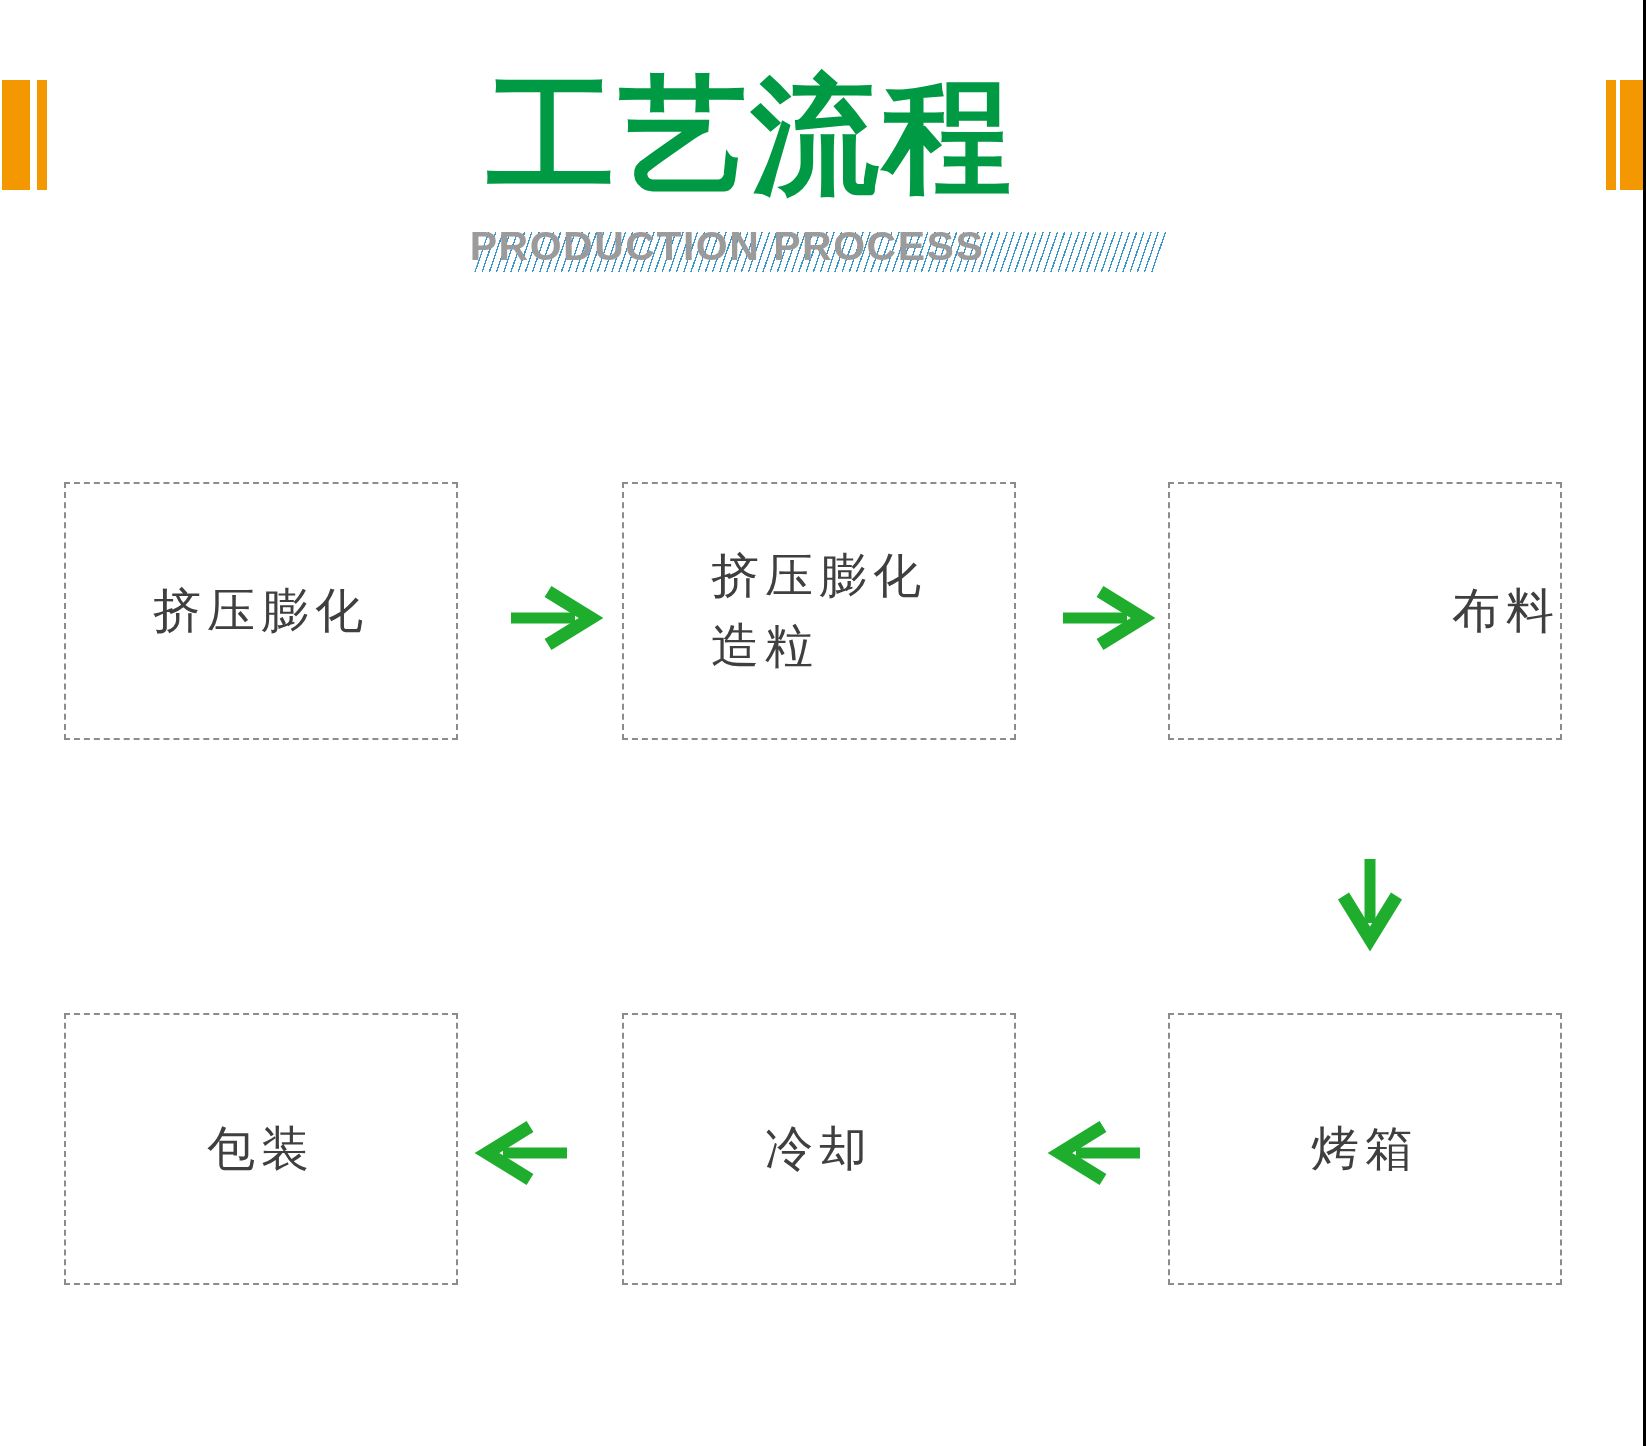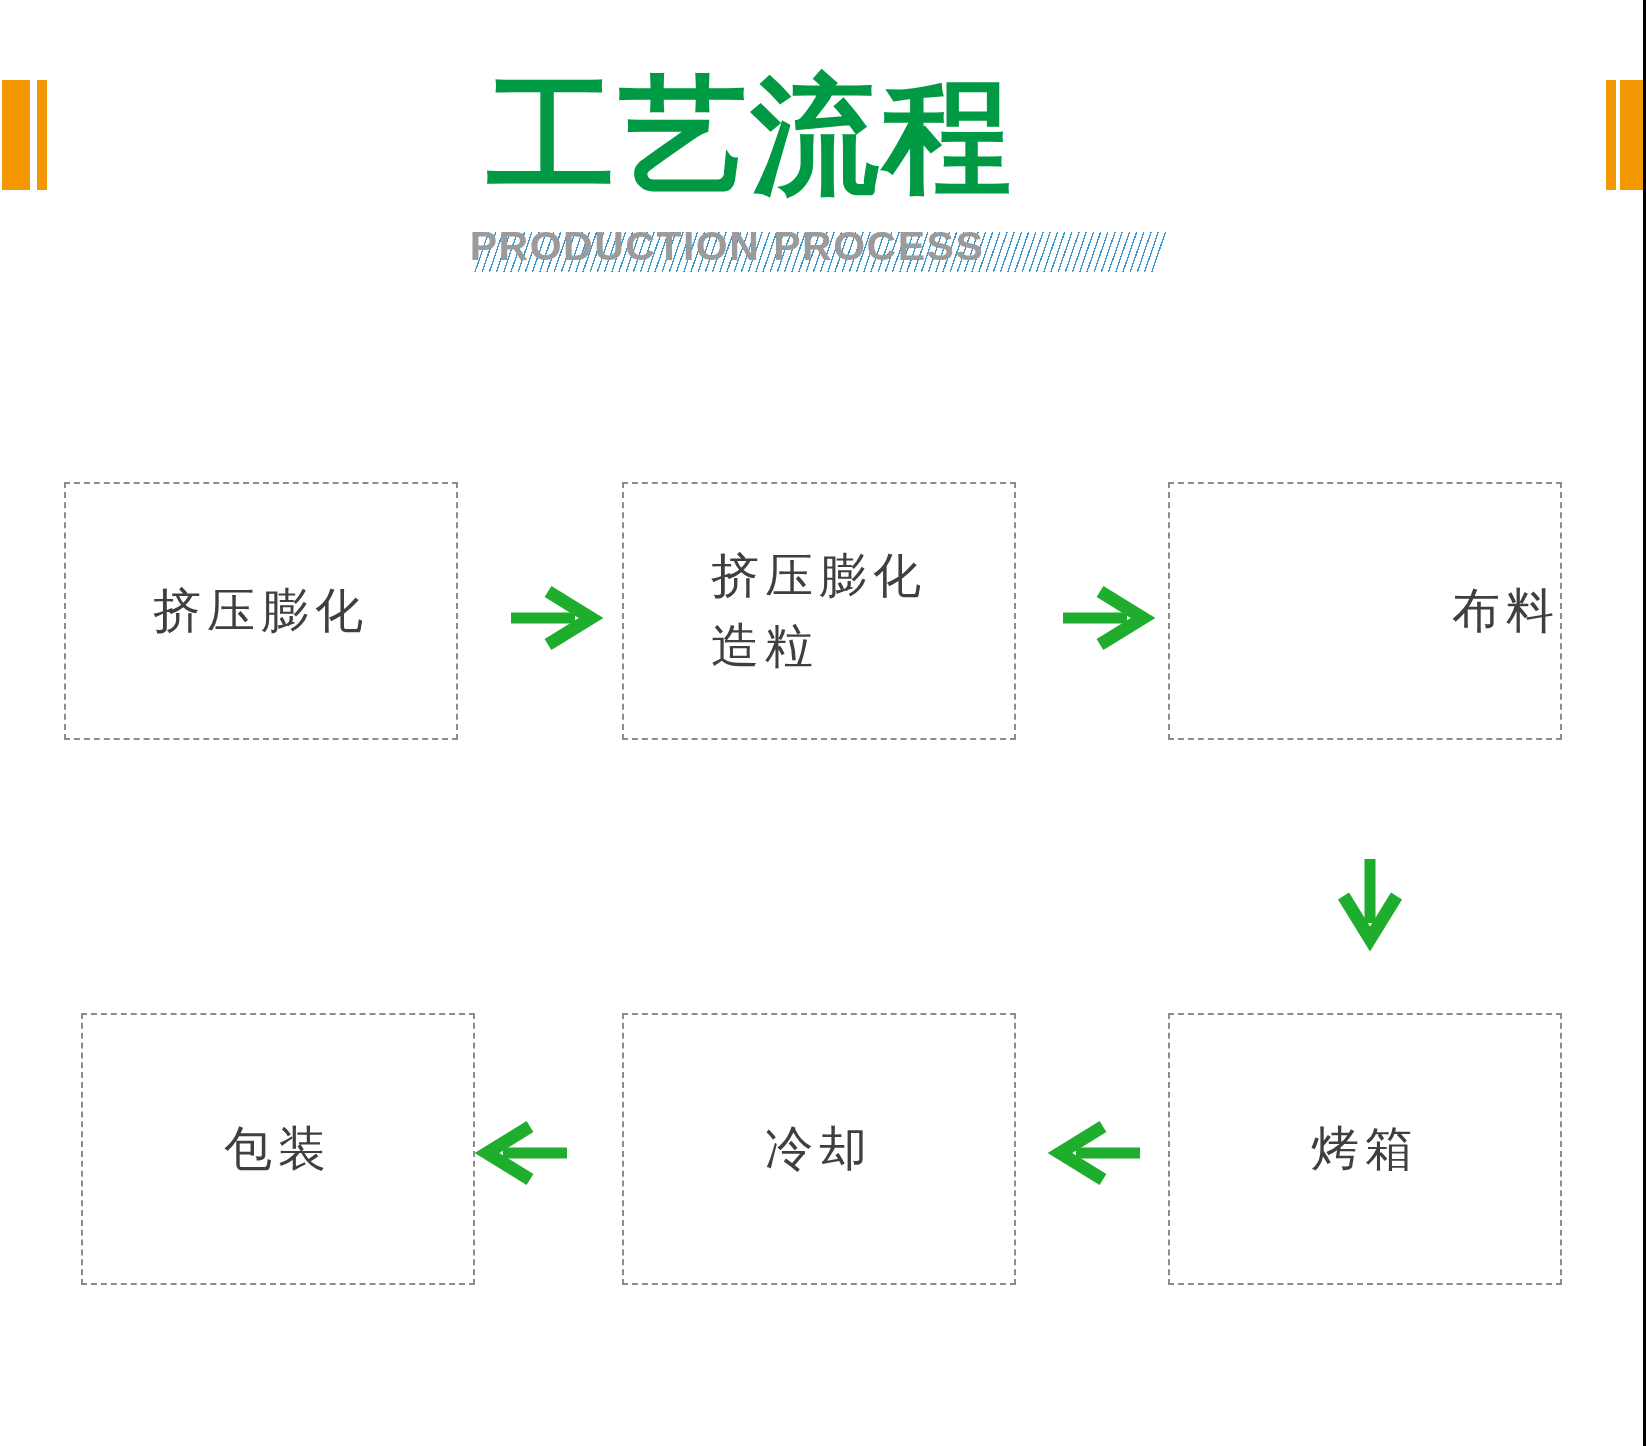--- a/index.html
+++ b/index.html
@@ -62,21 +62,21 @@
   }
   .flow-box .label{
     font-size:48px;line-height:70px;letter-spacing:6px;
     color:var(--box-text);text-align:left;white-space:pre-line;
   }
   .box-1{left:64px; top:482px; width:394px;height:258px;}
   .box-2{left:622px;top:482px; width:394px;height:258px;}
   .box-3{left:1168px;top:482px;width:394px;height:258px;justify-content:flex-end;}
   .box-4{left:1168px;top:1013px;width:394px;height:272px;}
   .box-5{left:622px;top:1013px;width:394px;height:272px;}
-  .box-6{left:81px;top:1013px;width:394px;height:272px;}
+  .box-6{left:64px;top:1013px;width:394px;height:272px;}
 
   
   .flow-arrow{position:absolute;width:88px;height:64px;}
   .flow-arrow svg{display:block;overflow:visible;}
   .flow-arrow svg rect{fill:var(--arrow-green);}
   .flow-arrow svg path{stroke:var(--arrow-green);stroke-width:13;fill:none;stroke-linejoin:miter;}
   .arrow-1{left:511px;top:586px;}
   .arrow-2{left:1063px;top:586px;}
   .arrow-3{left:1326px;top:871px;transform:rotate(90deg);}
   .arrow-4{left:1052px;top:1121px;transform:rotate(180deg);}

